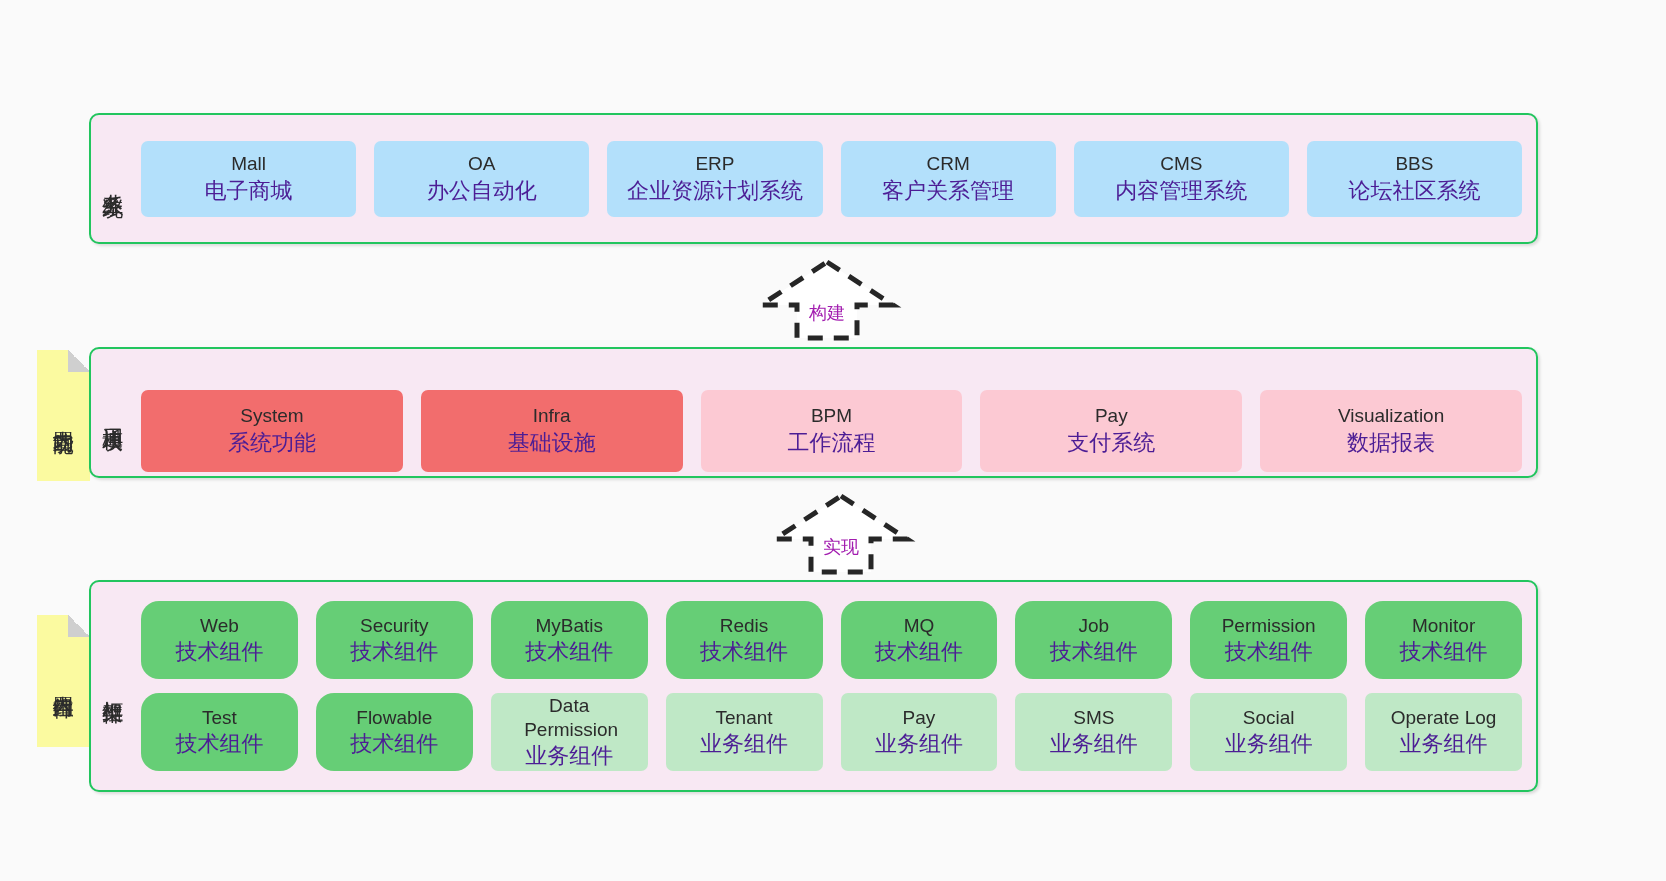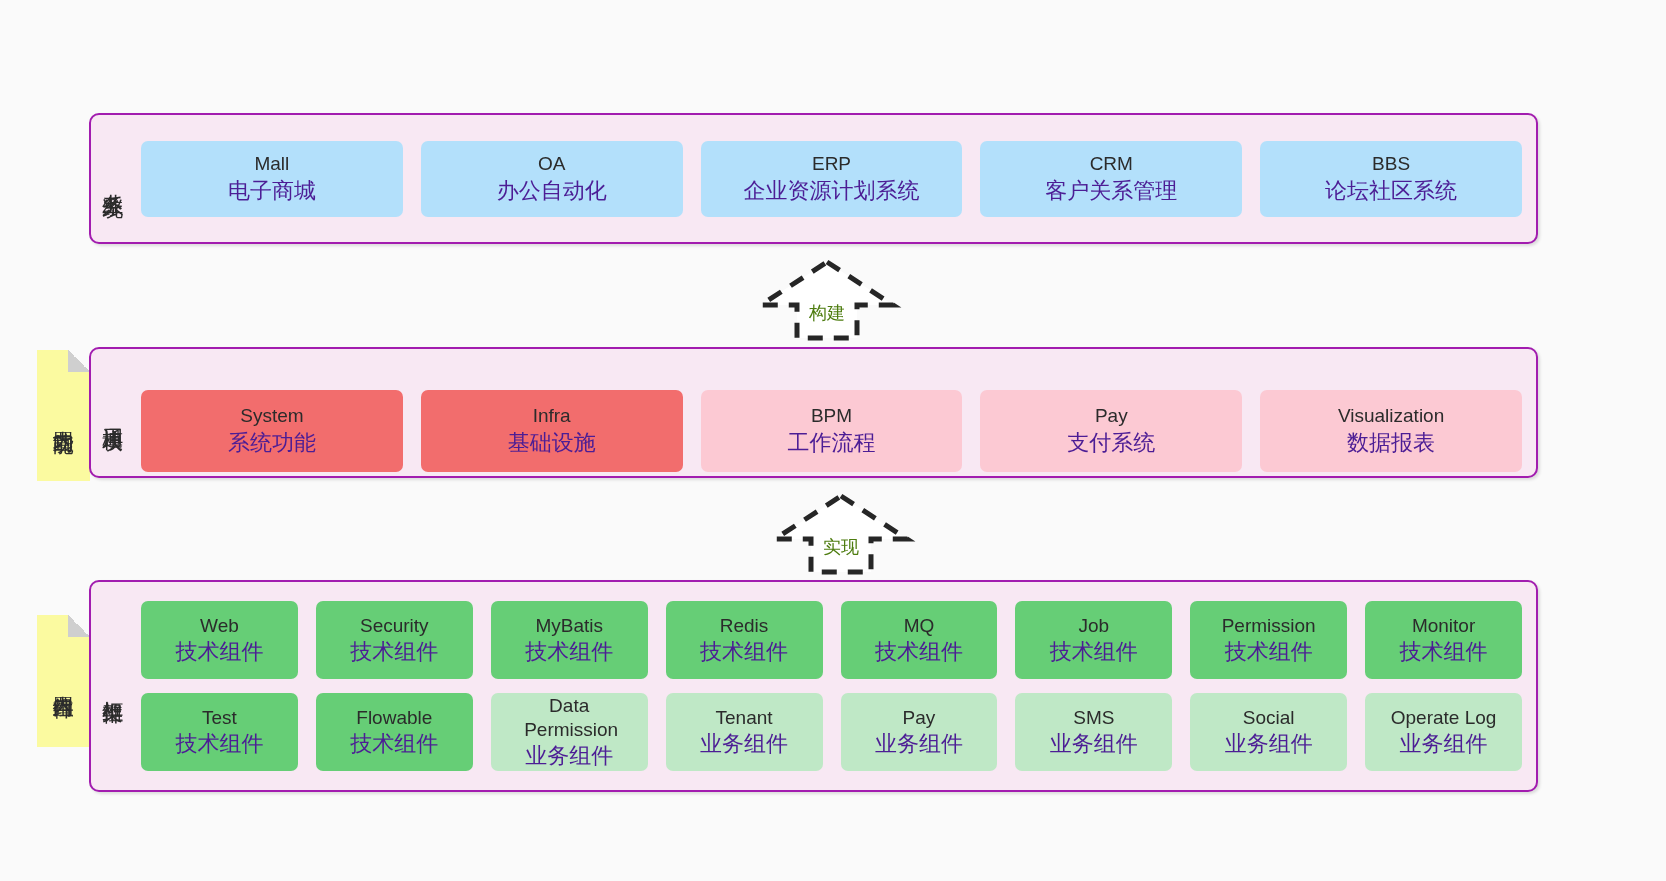--- a/index.html
+++ b/index.html
@@ -17,21 +17,21 @@
   }
   .canvas {
     position: absolute;
     inset: 0;
   }
 
   
   .layer {
     position: absolute;
     background: #f8e8f3;
-    border: 2px solid #a21caf;
+    border: 2px solid #22c55e;
     border-radius: 10px;
     box-sizing: border-box;
     display: flex;
     align-items: stretch;
     box-shadow: 2px 2px 3px rgba(0,0,0,0.12);
   }
   .layer-title {
     flex: 0 0 auto;
     width: 44px;
     display: flex;
@@ -77,21 +77,21 @@
     font-size: 19px;
     color: #2b2b2b;
   }
   .card .cn {
     font-size: 22px;
     color: #4c1d95;
   }
   .card.blue  { background: #b3e0fb; }
   .card.red   { background: #f26d6d; }
   .card.pink  { background: #fcc9d3; }
-  .card.green { background: #66ce76; }
+  .card.green { background: #66ce76; border-radius: 18px; }
   .card.mint  { background: #bfe8c6; }
 
   #layer-business .card { height: 76px; }
   #layer-modules  .card { height: 82px; margin-top: 36px; }
   #layer-framework .card { height: 78px; }
 
   
   .note {
     position: absolute;
     background: #fbfaa0;
@@ -121,21 +121,21 @@
   .arrow {
     position: absolute;
   }
   .arrow svg { display: block; overflow: visible; }
   .arrow-label {
     position: absolute;
     left: 0;
     right: 0;
     text-align: center;
     font-size: 18px;
-    color: #4d7c0f;
+    color: #a21caf;
     background: transparent;
   }
 </style>
 </head>
 <body>
 
 <div class="canvas">
 
   <div class="layer" id="layer-business" style="left:89px; top:113px; width:1449px; height:131px;">
     <div class="layer-title">业务系统</div>
@@ -155,20 +155,24 @@
         <div class="card blue">
           <span class="en">ERP</span>
           <span class="cn">企业资源计划系统</span>
         </div>
 
         <div class="card blue">
           <span class="en">CRM</span>
           <span class="cn">客户关系管理</span>
         </div>
 
+        <div class="card blue">
+          <span class="en">CMS</span>
+          <span class="cn">内容管理系统</span>
+        </div>
 
         <div class="card blue">
           <span class="en">BBS</span>
           <span class="cn">论坛社区系统</span>
         </div>
 
       </div>
     </div>
   </div>
 

